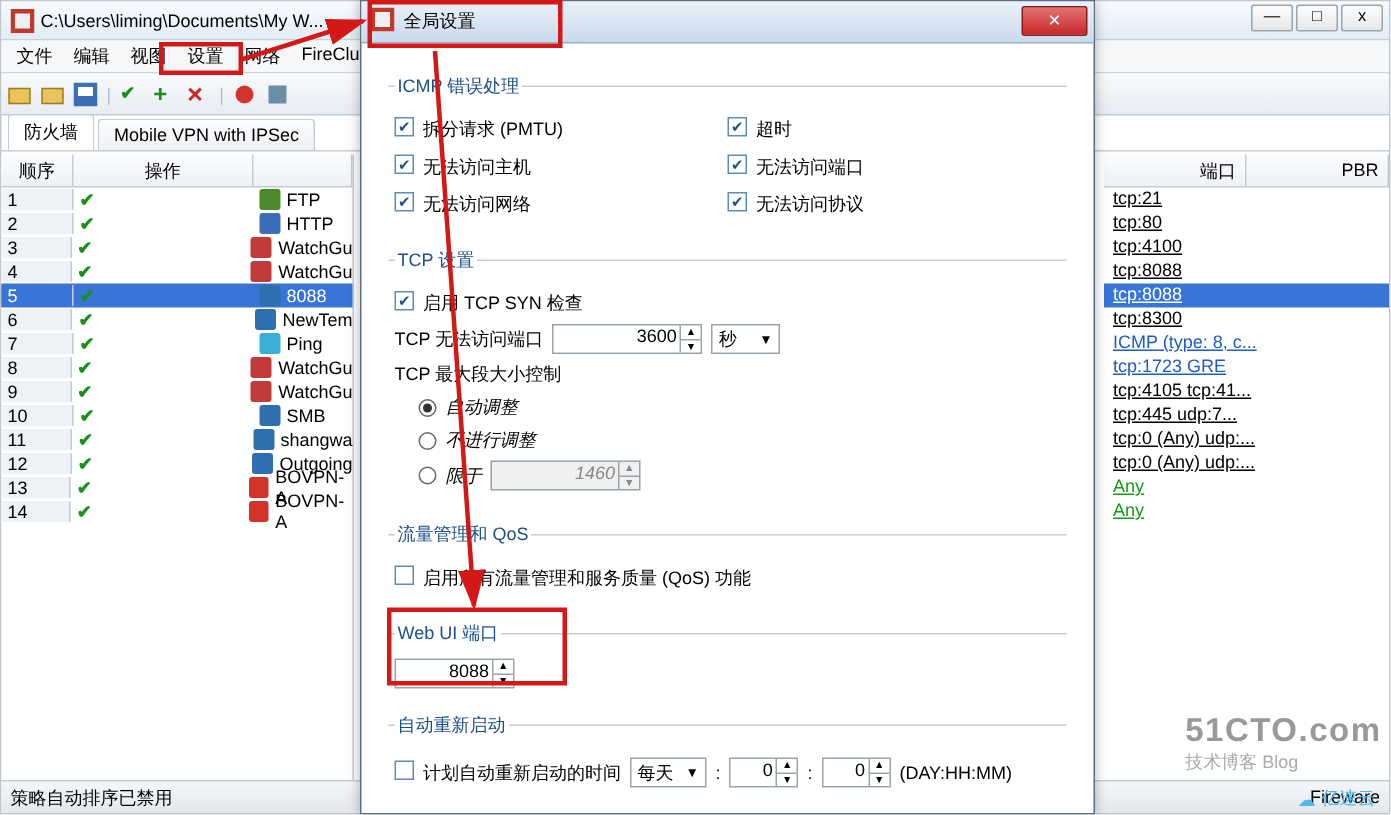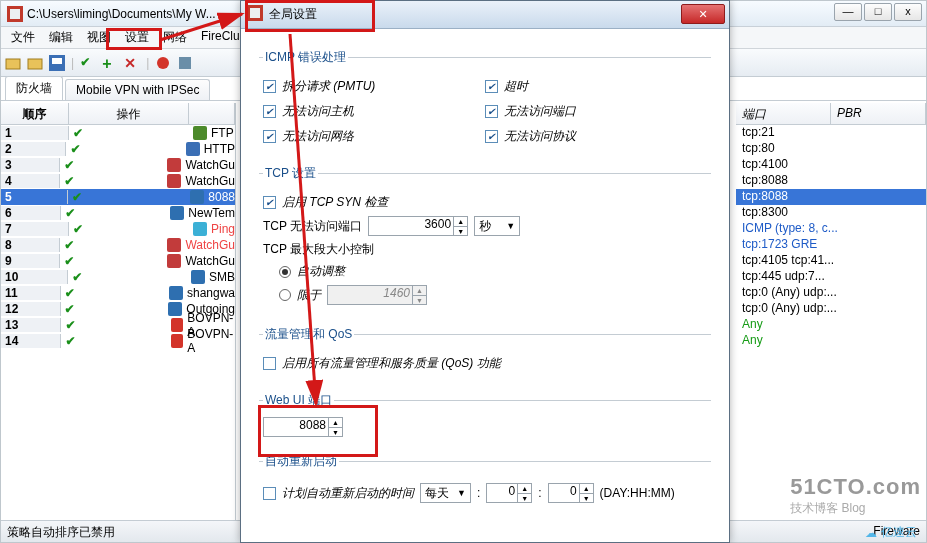--- a/index.html
+++ b/index.html
@@ -18,48 +18,48 @@
   .tabs { height:24px; border-bottom:1px solid #c4ccd3; display:flex; align-items:flex-end; padding-left:4px; }
   .tab { border:1px solid #c4ccd3; border-bottom:none; padding:3px 10px; background:linear-gradient(#fdfdfd,#eef1f5); margin-right:2px; border-radius:3px 3px 0 0;}
   .tab.active { background:#fff; font-weight:normal; }
   .content { position:absolute; top:102px; left:0; right:0; bottom:22px; background:#fff; }
   .statusbar { position:absolute; bottom:0; left:0; right:0; height:22px; background:linear-gradient(#f4f6f9,#e3e8ed); border-top:1px solid #c4ccd3; padding:3px 6px; display:flex; justify-content:space-between; }
 
   
   .tbl-wrap { position:absolute; left:0; top:0; bottom:0; width:235px; border-right:1px solid #c4ccd3; }
   .tbl-head { display:flex; height:22px; border-bottom:1px solid #c4ccd3; background:linear-gradient(#fbfcfe,#eef1f5); }
   .tbl-head div { border-right:1px solid #c4ccd3; padding:3px 4px; text-align:center; }
-  .col-seq { width:68px;font-weight:bold; } .col-act { width:120px; } .col-rest { flex:1; }
+  .col-seq { width:48px; } .col-act { width:120px; } .col-rest { flex:1; }
   .row { display:flex; height:16px; align-items:center; }
   .row .col-seq { background:#eef1f5; border-right:1px solid #c4ccd3; padding-left:4px; }
   .row .col-act { display:flex; align-items:center; }
   .row.selected { background:#3875d7; color:#fff; }
   .row.selected .col-seq { background:#3875d7; }
   .check { color:#1a8f1a; font-weight:bold; margin-left:4px; }
   .svc { display:flex; align-items:center; gap:4px; margin-left:4px; }
   .svc .sicon { width:14px; height:14px; display:inline-block; border-radius:2px; }
-  .svc.dim { color:#ef4444; }
+  .svc.dim { color:#000000; }
 
   
   .right-cols { position:absolute; right:0; top:0; width:190px; bottom:0; }
   .right-head { display:flex; height:22px; border-bottom:1px solid #c4ccd3; background:linear-gradient(#fbfcfe,#eef1f5); }
-  .right-head div { border-right:1px solid #c4ccd3; padding:3px 6px; flex:1; text-align:left;font-style:italic;}
-  .port-row { height:16px; padding:0 6px; white-space:nowrap; overflow:hidden; text-overflow:ellipsis;}
+  .right-head div { border-right:1px solid #c4ccd3; padding:3px 6px; flex:1; text-align:right;}
+  .port-row { height:16px; padding:0 6px; white-space:nowrap; overflow:hidden; text-overflow:ellipsis;text-decoration:underline;}
   .port-row.selected { background:#3875d7; color:#fff; }
   .port-row.link { color:#1e5bc7; }
   .port-row.green { color:#159b15; }
 
   
   .dialog { position:absolute; left:240px; top:0; width:490px; height:543px; background:#fff; border:1px solid #5b6f82; box-shadow:0 0 8px rgba(0,0,0,0.3); }
   .dlg-title { height:28px; background:linear-gradient(#eaf1f9,#c9daec); display:flex; align-items:center; padding:0 6px; border-bottom:1px solid #9bb0c5; }
   .dlg-close { position:absolute; right:4px; top:3px; width:44px; height:20px; background:linear-gradient(#e57373,#c62828); border:1px solid #8e1b1b; color:#fff; text-align:center; border-radius:2px; font-size:11px; line-height:18px;}
   .dlg-body { padding:12px 18px; }
   legend { color:#1a4f8a; padding:0 2px; font-size:12px;}
   fieldset { border:none; border-top:1px solid #c4ccd3; margin:8px 0 14px 0; padding:8px 4px 2px 4px; }
-  .chk { display:flex; align-items:center; gap:6px; margin:4px 0;font-style:italic; }
+  .chk { display:flex; align-items:flex-start; gap:6px; margin:4px 0; }
   .chkbox { width:13px; height:13px; border:1px solid #5b8db8; background:#fff; display:inline-flex; align-items:center; justify-content:center; font-size:10px; color:#1a4f8a;}
   .chkbox.checked::after { content:"✔"; }
   .two-cols { display:grid; grid-template-columns:1fr 1fr; }
   .radio { width:12px; height:12px; border:1px solid #666; border-radius:50%; display:inline-flex; align-items:center; justify-content:center; }
   .radio.sel::after { content:""; width:6px; height:6px; background:#333; border-radius:50%; }
   .num-input { width:100px; height:20px; border:1px solid #9aa4ad; text-align:right; padding:0 16px 0 4px; position:relative; background:#fff; display:inline-block;}
   .num-input.dis { background:#f0f0f0; color:#888;}
   .spin { position:absolute; right:0; top:0; bottom:0; width:14px; border-left:1px solid #9aa4ad; display:flex; flex-direction:column;}
   .spin div { flex:1; font-size:7px; text-align:center; line-height:9px; border-bottom:1px solid #9aa4ad;}
   .spin div:last-child{border:none;}
@@ -373,20 +373,24 @@
           </span>
       </div>
       <div style="margin-top:4px;">TCP 最大段大小控制</div>
       <div style="padding-left:16px;font-style:italic;">
         <label class="inline">
             <span class="radio sel"></span>
             <span>自动调整</span>
           </label>
         <label class="inline">
             <span class="radio"></span>
+            <span>不进行调整</span>
+          </label>
+        <label class="inline">
+            <span class="radio"></span>
             <span>限于</span>
           <span class="num-input dis"><span>1460</span><span class="spin">
                 <div>▲</div>
                 <div>▼</div>
               </span></span>
         </label>
       </div>
     </fieldset>
 
     <fieldset>

